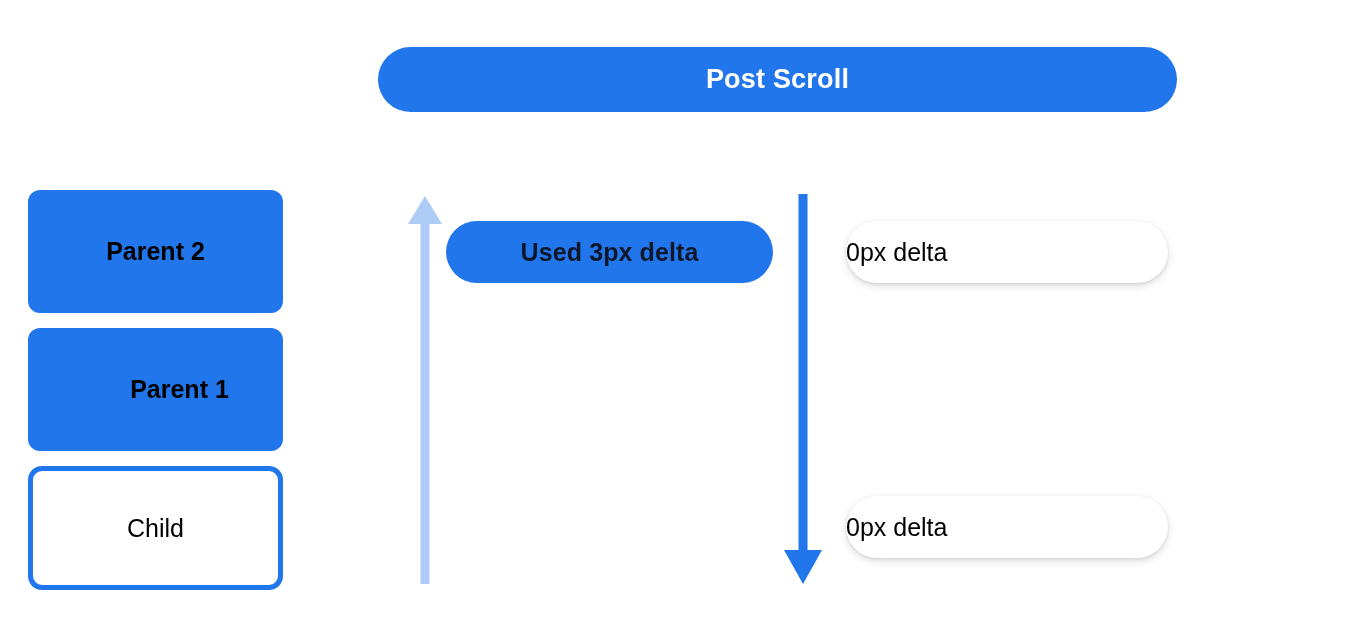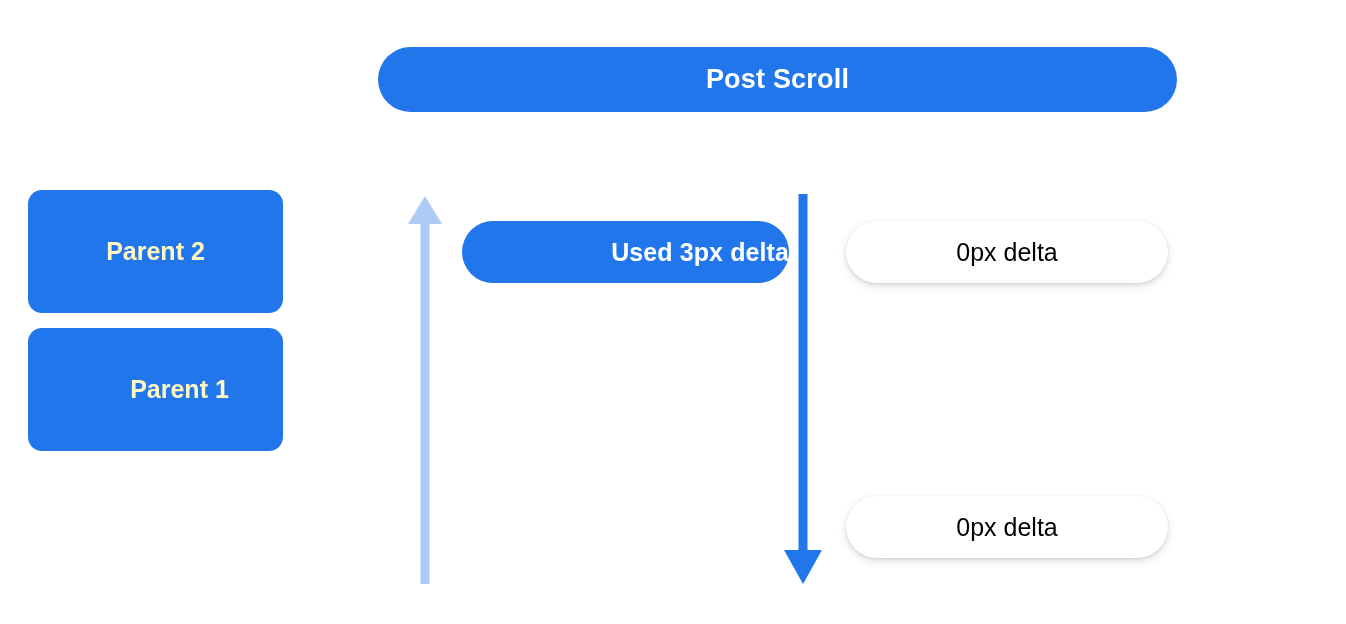--- a/index.html
+++ b/index.html
@@ -45,21 +45,22 @@
     display: flex;
     align-items: center;
     justify-content: center;
     border-radius: 14px;
     font-size: 25px;
     font-weight: bold;
     box-sizing: border-box;
   }
   .node-box.filled {
     background: #2176EC;
-    color: #fef9c3;
+    color: #000000;
+    border-radius: 12px;
   }
   .node-parent2 { top: 190px; height: 123px; }
   .node-parent1 { top: 328px; height: 123px; padding-left: 48px; }
   .node-child {
     top: 466px;
     height: 124px;
     background: #ffffff;
     color: #000000;
     border: 5px solid #2176EC;
     font-weight: 500;
@@ -67,47 +68,47 @@
   }
 
   
   .arrow {
     position: absolute;
   }
 
   
   .pill-blue {
     position: absolute;
-    left: 462px;
+    left: 446px;
     width: 327px;
     height: 62px;
     background: #2176EC;
     border-radius: 31px;
     display: flex;
     align-items: center;
-    justify-content: flex-end;
-    color: #ffffff;
+    justify-content: center;
+    color: #0f172a;
     font-size: 25px;
     font-weight: bold;
     letter-spacing: 0.1px;
   }
   .pill-used { top: 221px; }
   .pill-nodelta { top: 360px; }
 
   
   .pill-white {
     position: absolute;
     left: 846px;
     width: 322px;
     height: 62px;
     background: #ffffff;
     border-radius: 31px;
     display: flex;
     align-items: center;
-    justify-content: center;
+    justify-content: flex-start;
     color: #000000;
     font-size: 25px;
     font-weight: 500;
     box-shadow: 0 3px 9px rgba(0,0,0,0.13), 0 1px 3px rgba(0,0,0,0.10);
   }
   .pill-delta-top { top: 221px; }
   .pill-delta-bottom { top: 496px; }
 </style>
 </head>
 <body>
@@ -117,20 +118,23 @@
   <div class="header-banner">Post Scroll</div>
 
   <div class="node-box filled node-parent2">
     <span>Parent 2</span>
   </div>
 
   <div class="node-box filled node-parent1">
     <span>Parent 1</span>
   </div>
 
+  <div class="node-box node-child">
+    <span>Child</span>
+  </div>
 
   <svg class="arrow" style="left:404px; top:192px;" width="42" height="396" viewBox="0 0 42 396">
     <line x1="21" y1="392" x2="21" y2="28" stroke="#AECBF5" stroke-width="9" stroke-linecap="butt"></line>
     <polygon points="21,4 38,32 4,32" fill="#AECBF5"></polygon>
   </svg>
 
   <svg class="arrow" style="left:782px; top:192px;" width="42" height="396" viewBox="0 0 42 396">
     <line x1="21" y1="2" x2="21" y2="364" stroke="#2176EC" stroke-width="9" stroke-linecap="butt"></line>
     <polygon points="21,392 40,358 2,358" fill="#2176EC"></polygon>
   </svg>

